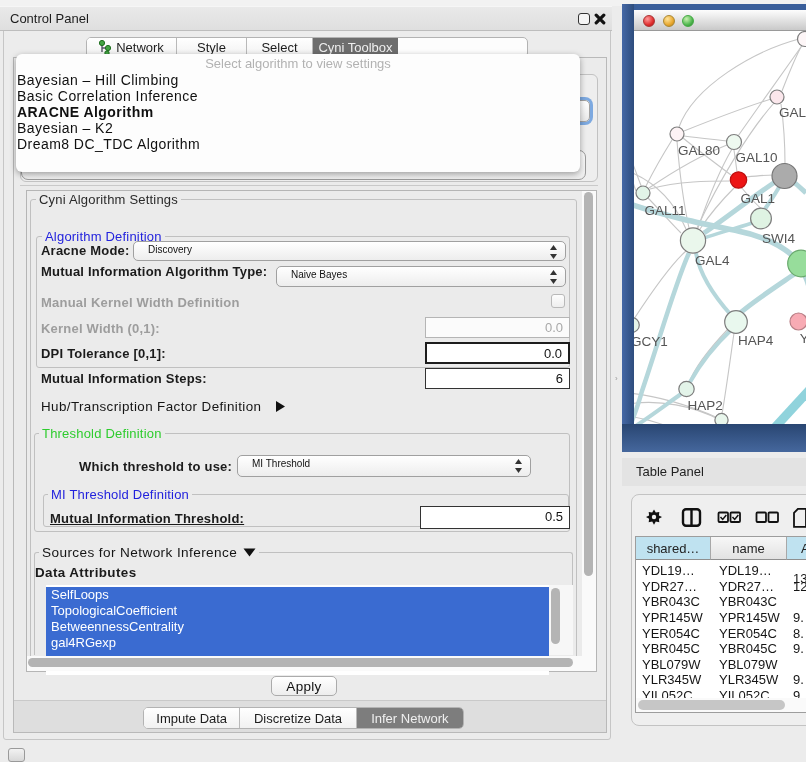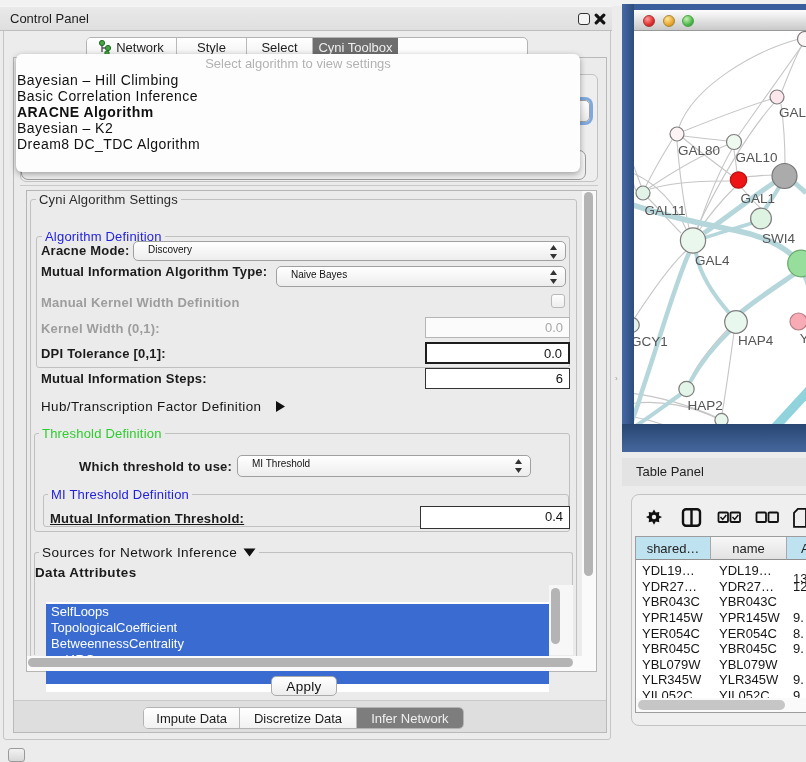--- a/index.html
+++ b/index.html
@@ -44,21 +44,21 @@
   background:linear-gradient(#ffffff,#ededed); font-size:10px; color:#111; }
 .combo .cv { position:absolute; left:14px; top:2px; }
 .combo .ar { position:absolute; right:7px; top:1px; width:9px; height:18px; }
 .fld { position:absolute; height:21px; background:#fff; border:1px solid #b5b5b5;
   font-size:13px; color:#111; text-align:right; padding:2px 6px 0 0; }
 .fld.dis { color:#a9a9a9; background:#fbfbfb; }
 .fld.hard { border:2px solid #1d1d1d; }
 .fld.med { border:1px solid #333; }
 
 #attrlist { left:46px; top:585px; width:503px; height:90px; background:#fff;
-  overflow:hidden; padding-top:2px;margin-top:17px; }
+  overflow:hidden; padding-top:2px; }
 .li { height:16px; background:#3a6bd1; color:#fff; font-size:13px;
   padding-left:5px; white-space:nowrap; }
 
 .sbthumb { position:absolute; background:#b4b4b4; border-radius:6px; }
 .sbtrack { position:absolute; background:#fafafa; }
 
 #applybtn { left:271px; top:676px; width:66px; height:20px; border:1px solid #ababab;
   border-radius:5px; background:linear-gradient(#ffffff,#ededed); font-size:13.5px; letter-spacing:0.3px;
   color:#111; text-align:center; padding-top:2px; }
 #botband { left:14px; top:700px; width:592px; height:32px; background:#dedede; border-top:1px solid #c9c9c9; }
@@ -165,21 +165,21 @@
     <span class="cv">MI Threshold</span>
   <svg class="ar" viewBox="0 0 9 18">
       <path d="M4.5 2 L8 7 L1 7 Z" fill="#333"></path>
       <path d="M4.5 16 L8 11 L1 11 Z" fill="#333"></path>
     </svg>
 </div>
 <div class="group" style="left:43px;top:494px;width:526px;height:33px;">
   <span class="gtitle" style="left:4px;color:#2222dd;">MI Threshold Definition</span>
 </div>
 <div class="lbl" style="left:50px;top:511px;text-decoration:underline;">Mutual Information Threshold:</div>
-<div class="fld med" style="left:420px;top:506px;width:150px;height:23px;">0.4</div>
+<div class="fld med" style="left:420px;top:506px;width:150px;height:23px;">0.5</div>
 
 <div class="group" style="left:34px;top:552px;width:539px;height:103px;border-bottom:none;border-radius:3px 3px 0 0;">
   <span class="gtitle" style="left:4px;color:#151515;font-size:13.6px;letter-spacing:0.4px;">Sources for Network Inference <svg width="13" height="9" viewBox="0 0 13 9" style="margin-left:2px;">
         <path d="M0.5 0.5 L12.5 0.5 L6.5 8.5 Z" fill="#111"></path>
       </svg></span>
 </div>
 <div class="lbl" style="left:35px;top:565px;font-size:13.4px;letter-spacing:0.4px;">Data Attributes</div>
 <div class="abs" id="attrlist">
   <div class="li">SelfLoops</div>
   <div class="li">TopologicalCoefficient</div>

